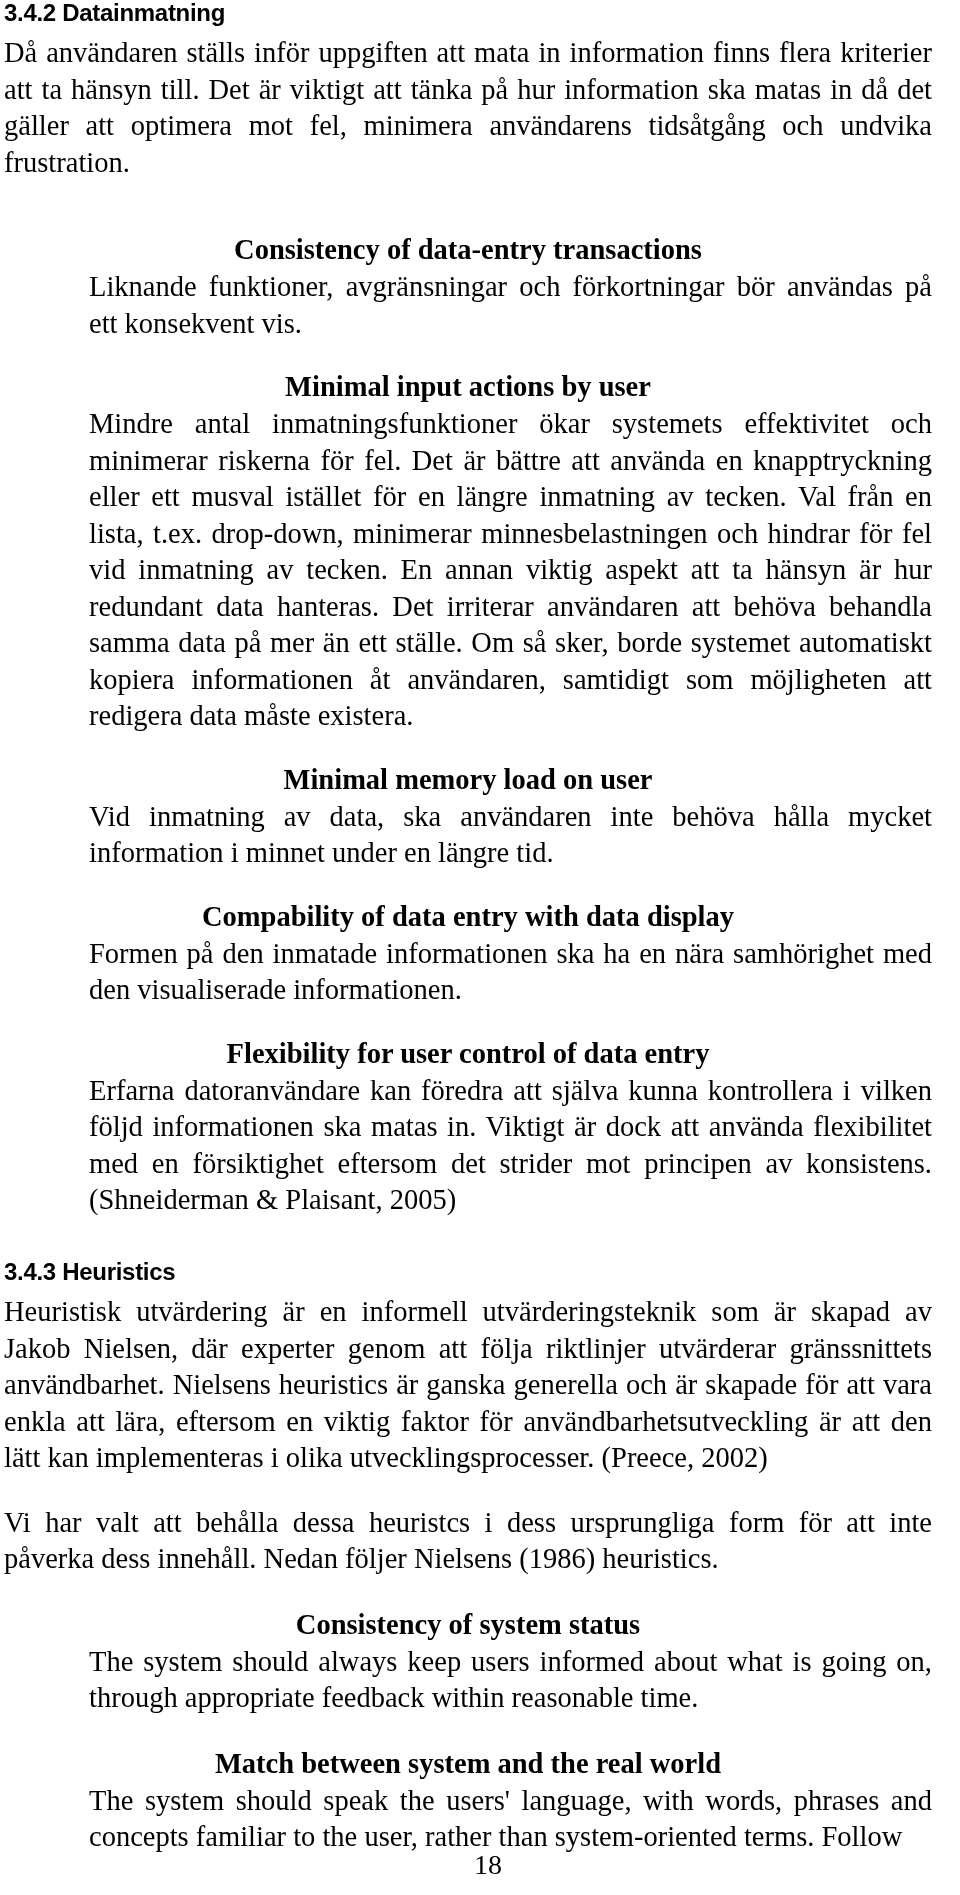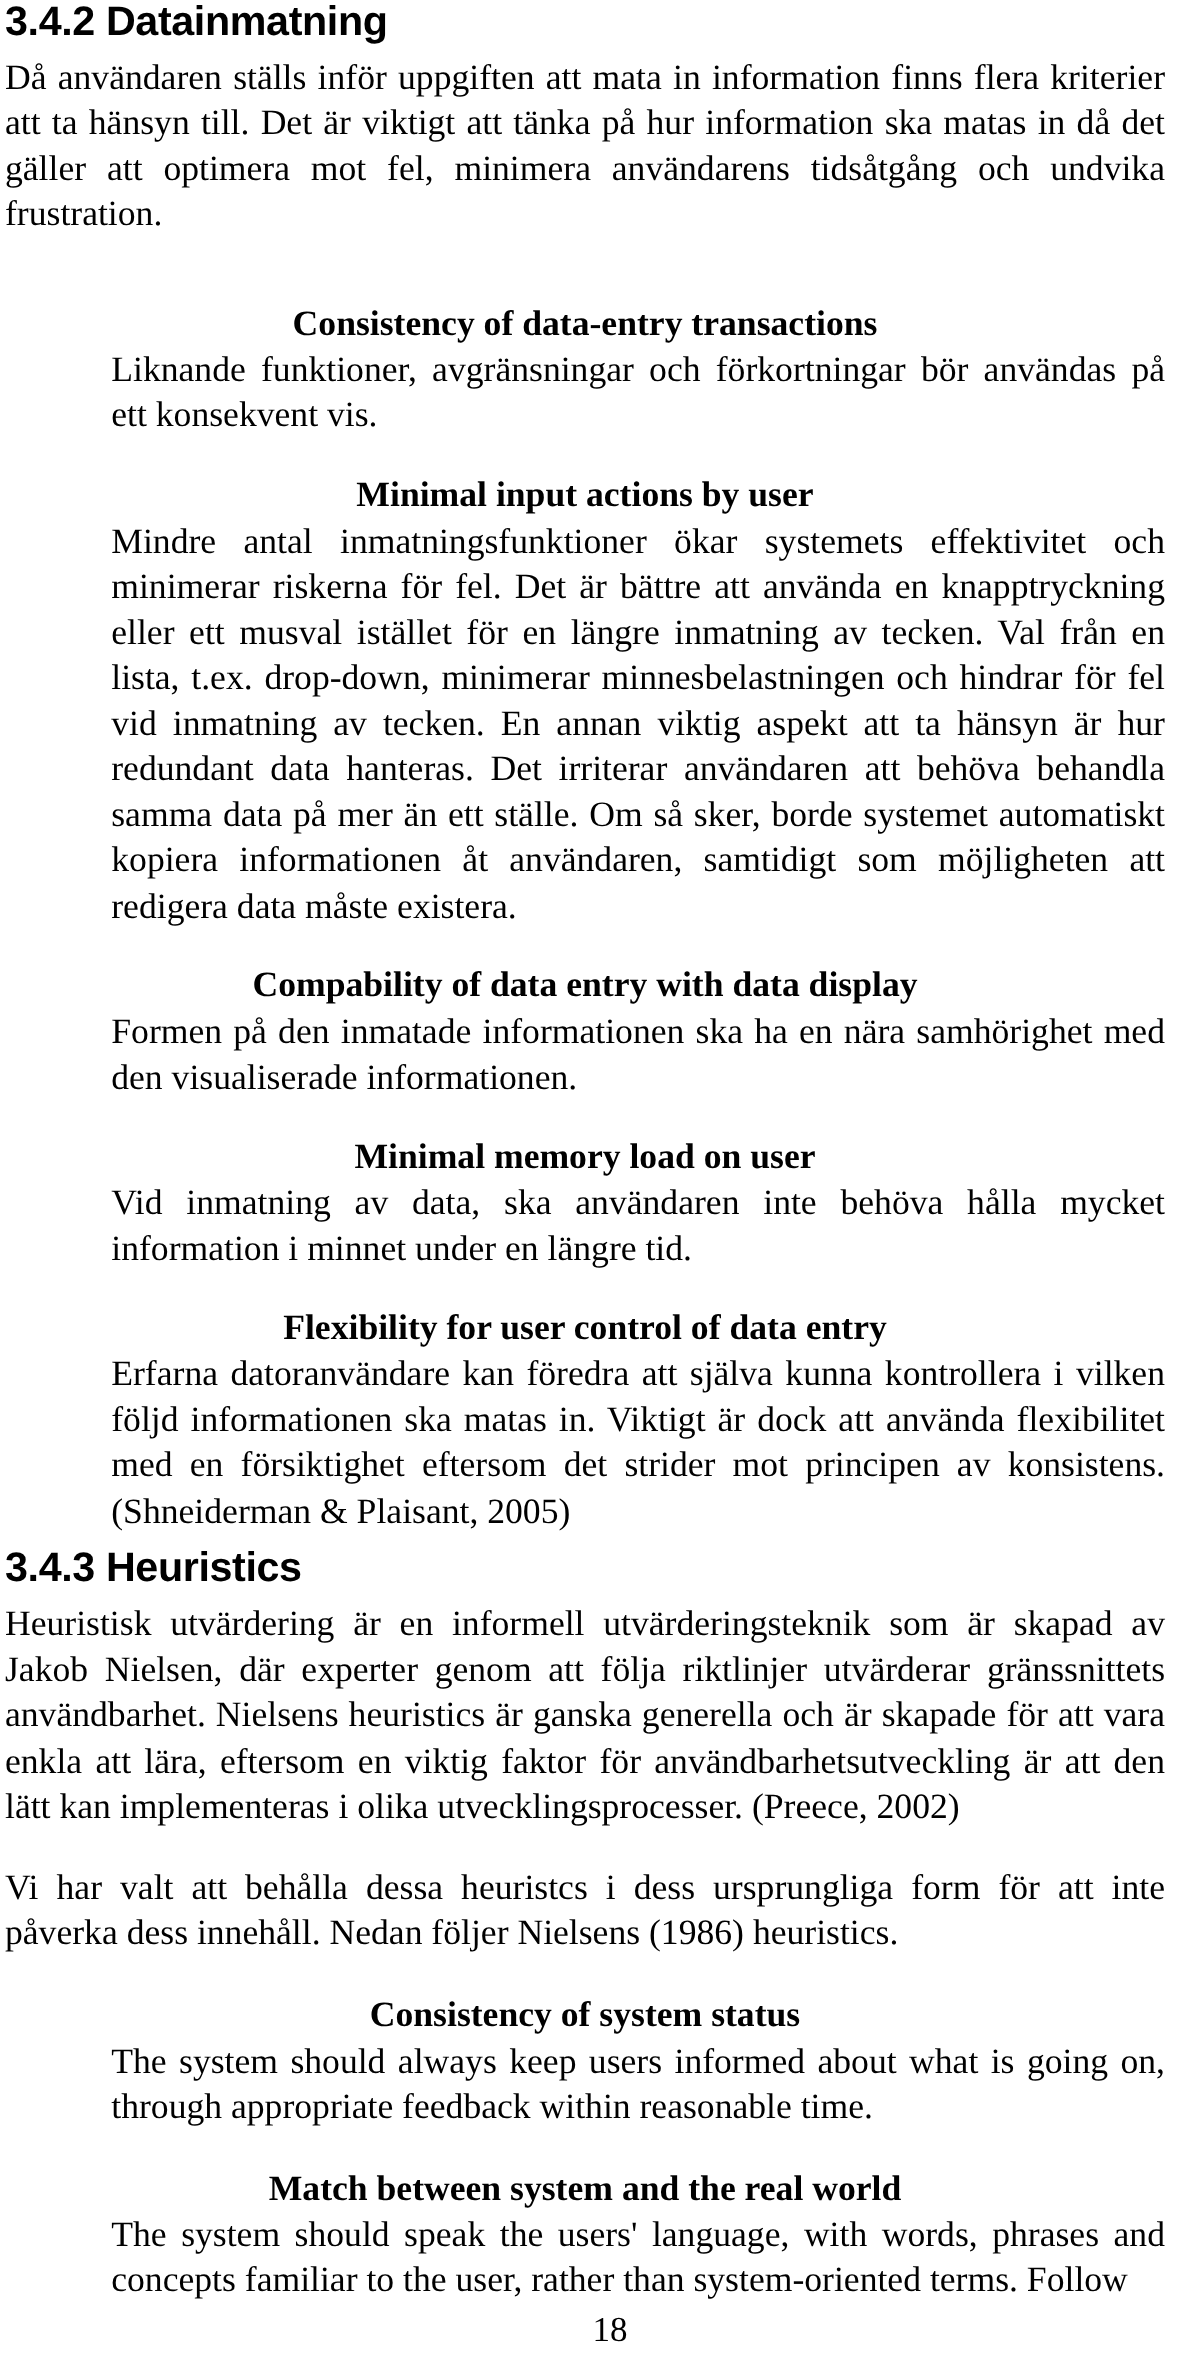--- a/index.html
+++ b/index.html
@@ -20,28 +20,28 @@
     width: 960px;
     height: 1895px;
     box-sizing: border-box;
     padding: 0 28px 0 4px;
   }
 
   
   .section-heading {
     font-family: "Liberation Sans", "DejaVu Sans", sans-serif;
     font-weight: bold;
-    font-size: 33px;
+    font-size: 24px;
     line-height: 1.06;
     letter-spacing: -0.3px;
     margin: 0 0 10px 0;
     color: #000;
   }
   .section-heading.second {
-    margin-top: 9px;
+    margin-top: 40px;
   }
 
   
   .body-para {
     font-size: 28.5px;
     line-height: 36.5px;
     text-align: justify;
     margin: 4px 0 4px 0;
     hyphens: none;
   }
@@ -99,27 +99,27 @@
     <div class="guideline-title">Consistency of data-entry transactions</div>
     <p class="guideline-body">Liknande funktioner, avgränsningar och förkortningar bör användas på ett konsekvent vis.</p>
   </div>
 
   <div class="guideline">
     <div class="guideline-title">Minimal input actions by user</div>
     <p class="guideline-body">Mindre antal inmatningsfunktioner ökar systemets effektivitet och minimerar riskerna för fel. Det är bättre att använda en knapptryckning eller ett musval istället för en längre inmatning av tecken. Val från en lista, t.ex. drop-down, minimerar minnesbelastningen och hindrar för fel vid inmatning av tecken. En annan viktig aspekt att ta hänsyn är hur redundant data hanteras. Det irriterar användaren att behöva behandla samma data på mer än ett ställe. Om så sker, borde systemet automatiskt kopiera informationen åt användaren, samtidigt som möjligheten att redigera data måste existera.</p>
   </div>
 
   <div class="guideline">
-    <div class="guideline-title">Compability of data entry with data display</div>
-    <p class="guideline-body">Formen på den inmatade informationen ska ha en nära samhörighet med den visualiserade informationen.</p>
+    <div class="guideline-title">Minimal memory load on user</div>
+    <p class="guideline-body">Vid inmatning av data, ska användaren inte behöva hålla mycket information i minnet under en längre tid.</p>
   </div>
 
   <div class="guideline">
-    <div class="guideline-title">Minimal memory load on user</div>
-    <p class="guideline-body">Vid inmatning av data, ska användaren inte behöva hålla mycket information i minnet under en längre tid.</p>
+    <div class="guideline-title">Compability of data entry with data display</div>
+    <p class="guideline-body">Formen på den inmatade informationen ska ha en nära samhörighet med den visualiserade informationen.</p>
   </div>
 
   <div class="guideline">
     <div class="guideline-title">Flexibility for user control of data entry</div>
     <p class="guideline-body">Erfarna datoranvändare kan föredra att själva kunna kontrollera i vilken följd informationen ska matas in. Viktigt är dock att använda flexibilitet med en försiktighet eftersom det strider mot principen av konsistens. (Shneiderman &amp; Plaisant, 2005)</p>
   </div>
 
   <h2 class="section-heading second">3.4.3 Heuristics</h2>
 
   <p class="body-para">Heuristisk utvärdering är en informell utvärderingsteknik som är skapad av Jakob Nielsen, där experter genom att följa riktlinjer utvärderar gränssnittets användbarhet. Nielsens heuristics är ganska generella och är skapade för att vara enkla att lära, eftersom en viktig faktor för användbarhetsutveckling är att den lätt kan implementeras i olika utvecklingsprocesser. (Preece, 2002)</p>

